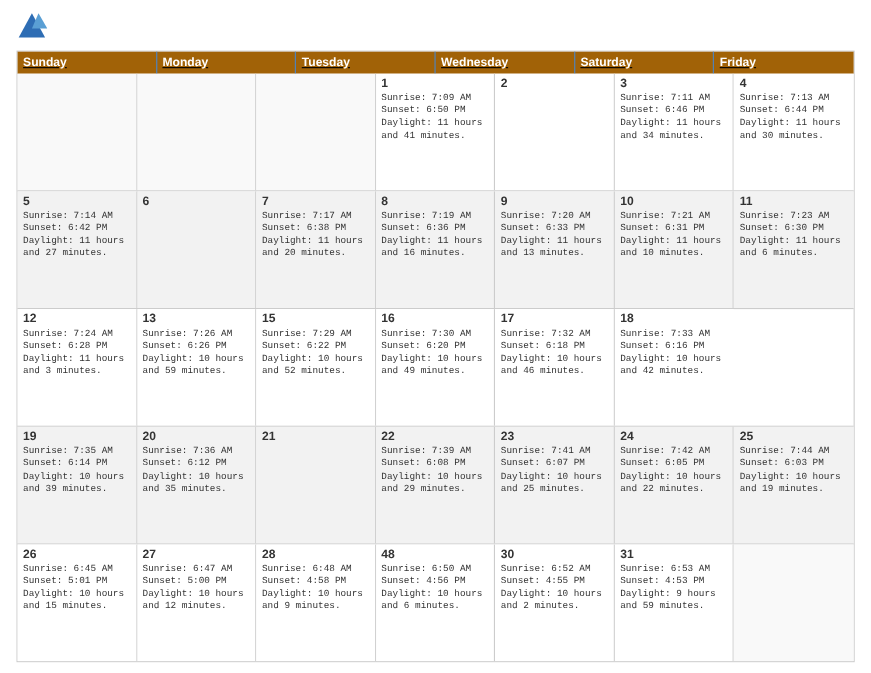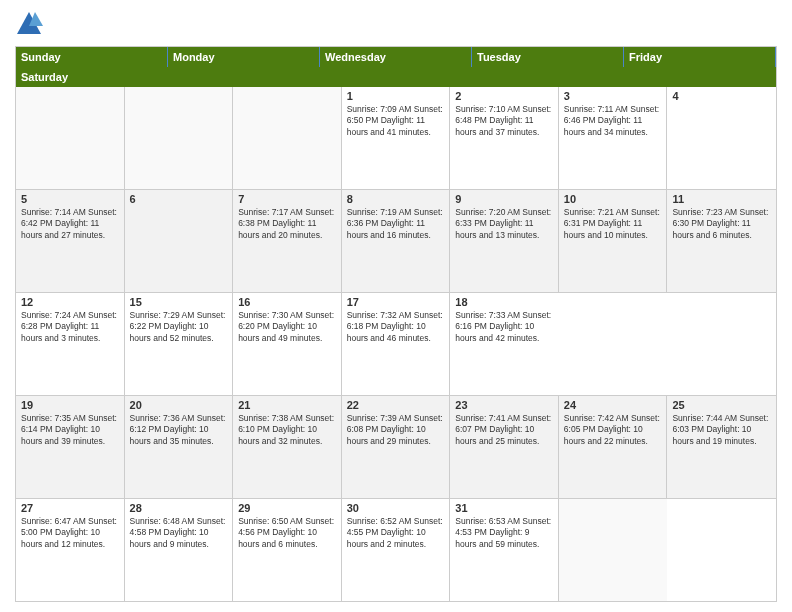--- a/index.html
+++ b/index.html
@@ -61,22 +61,23 @@
       color: #555;
     }
     .calendar {
       flex: 1;
       display: flex;
       flex-direction: column;
       border: 1px solid #ccc;
     }
     .cal-header {
       display: grid;
-      grid-template-columns: repeat(5, 1fr);
-      background: #4d7c0f;
+      grid-template-columns: repeat(6, 1fr);
+      background: #a16207;
+      text-decoration: underline;
     }
     .cal-header-cell {
       color: #fff;
       font-size: 11px;
       font-weight: bold;
       padding: 4px 5px;
       border-right: 1px solid #4a85c9;
       text-align: left;
     }
     .cal-header-cell:last-child { border-right: none; }
@@ -107,20 +108,21 @@
     .day-num {
       font-size: 11px;
       font-weight: bold;
       margin-bottom: 2px;
       display: block;
     }
     .cell-text {
       font-size: 8.5px;
       line-height: 1.35;
       color: #333;
+      font-family: Liberation Mono, monospace;
     }
   </style>
 </head>
 <body>
 
 <div class="page">
   <div class="header">
     <div class="logo">
       <svg class="logo-icon" viewBox="0 0 28 28">
         <polygon points="14,2 26,24 2,24" fill="#2e6db4"></polygon>
@@ -134,53 +136,53 @@
     <div class="title-block">
       <div class="month-title"></div>
       <div class="location"></div>
     </div>
   </div>
 
   <div class="calendar">
     <div class="cal-header">
     <div class="cal-header-cell">Sunday</div>
         <div class="cal-header-cell">Monday</div>
+        <div class="cal-header-cell">Tuesday</div>
         <div class="cal-header-cell">Wednesday</div>
-        <div class="cal-header-cell">Tuesday</div>
+        <div class="cal-header-cell">Saturday</div>
         <div class="cal-header-cell">Friday</div>
-        <div class="cal-header-cell">Saturday</div>
       </div>
     <div class="cal-body">
     <div class="cal-row">
           <div class="cal-cell empty"></div>
           <div class="cal-cell empty"></div>
           <div class="cal-cell empty"></div>
           <div class="cal-cell">
             <span class="day-num">1</span>
             <div class="cell-text">Sunrise: 7:09 AM
 Sunset: 6:50 PM
 Daylight: 11 hours
 and 41 minutes.</div>
           </div>
           <div class="cal-cell">
             <span class="day-num">2</span>
-            <div class="cell-text">Sunrise: 7:10 AM
-Sunset: 6:48 PM
-Daylight: 11 hours
-and 37 minutes.</div>
           </div>
           <div class="cal-cell">
             <span class="day-num">3</span>
             <div class="cell-text">Sunrise: 7:11 AM
 Sunset: 6:46 PM
 Daylight: 11 hours
 and 34 minutes.</div>
           </div>
           <div class="cal-cell">
             <span class="day-num">4</span>
+            <div class="cell-text">Sunrise: 7:13 AM
+Sunset: 6:44 PM
+Daylight: 11 hours
+and 30 minutes.</div>
           </div>
         </div>
         <div class="cal-row">
           <div class="cal-cell shaded">
             <span class="day-num">5</span>
             <div class="cell-text">Sunrise: 7:14 AM
 Sunset: 6:42 PM
 Daylight: 11 hours
 and 27 minutes.</div>
           </div>
@@ -225,20 +227,27 @@
         </div>
         <div class="cal-row">
           <div class="cal-cell">
             <span class="day-num">12</span>
             <div class="cell-text">Sunrise: 7:24 AM
 Sunset: 6:28 PM
 Daylight: 11 hours
 and 3 minutes.</div>
           </div>
           <div class="cal-cell">
+            <span class="day-num">13</span>
+            <div class="cell-text">Sunrise: 7:26 AM
+Sunset: 6:26 PM
+Daylight: 10 hours
+and 59 minutes.</div>
+          </div>
+          <div class="cal-cell">
             <span class="day-num">15</span>
             <div class="cell-text">Sunrise: 7:29 AM
 Sunset: 6:22 PM
 Daylight: 10 hours
 and 52 minutes.</div>
           </div>
           <div class="cal-cell">
             <span class="day-num">16</span>
             <div class="cell-text">Sunrise: 7:30 AM
 Sunset: 6:20 PM
@@ -270,24 +279,20 @@
           </div>
           <div class="cal-cell shaded">
             <span class="day-num">20</span>
             <div class="cell-text">Sunrise: 7:36 AM
 Sunset: 6:12 PM
 Daylight: 10 hours
 and 35 minutes.</div>
           </div>
           <div class="cal-cell shaded">
             <span class="day-num">21</span>
-            <div class="cell-text">Sunrise: 7:38 AM
-Sunset: 6:10 PM
-Daylight: 10 hours
-and 32 minutes.</div>
           </div>
           <div class="cal-cell shaded">
             <span class="day-num">22</span>
             <div class="cell-text">Sunrise: 7:39 AM
 Sunset: 6:08 PM
 Daylight: 10 hours
 and 29 minutes.</div>
           </div>
           <div class="cal-cell shaded">
             <span class="day-num">23</span>
@@ -306,35 +311,42 @@
           <div class="cal-cell shaded">
             <span class="day-num">25</span>
             <div class="cell-text">Sunrise: 7:44 AM
 Sunset: 6:03 PM
 Daylight: 10 hours
 and 19 minutes.</div>
           </div>
         </div>
         <div class="cal-row">
           <div class="cal-cell">
+            <span class="day-num">26</span>
+            <div class="cell-text">Sunrise: 6:45 AM
+Sunset: 5:01 PM
+Daylight: 10 hours
+and 15 minutes.</div>
+          </div>
+          <div class="cal-cell">
             <span class="day-num">27</span>
             <div class="cell-text">Sunrise: 6:47 AM
 Sunset: 5:00 PM
 Daylight: 10 hours
 and 12 minutes.</div>
           </div>
           <div class="cal-cell">
             <span class="day-num">28</span>
             <div class="cell-text">Sunrise: 6:48 AM
 Sunset: 4:58 PM
 Daylight: 10 hours
 and 9 minutes.</div>
           </div>
           <div class="cal-cell">
-            <span class="day-num">29</span>
+            <span class="day-num">48</span>
             <div class="cell-text">Sunrise: 6:50 AM
 Sunset: 4:56 PM
 Daylight: 10 hours
 and 6 minutes.</div>
           </div>
           <div class="cal-cell">
             <span class="day-num">30</span>
             <div class="cell-text">Sunrise: 6:52 AM
 Sunset: 4:55 PM
 Daylight: 10 hours

